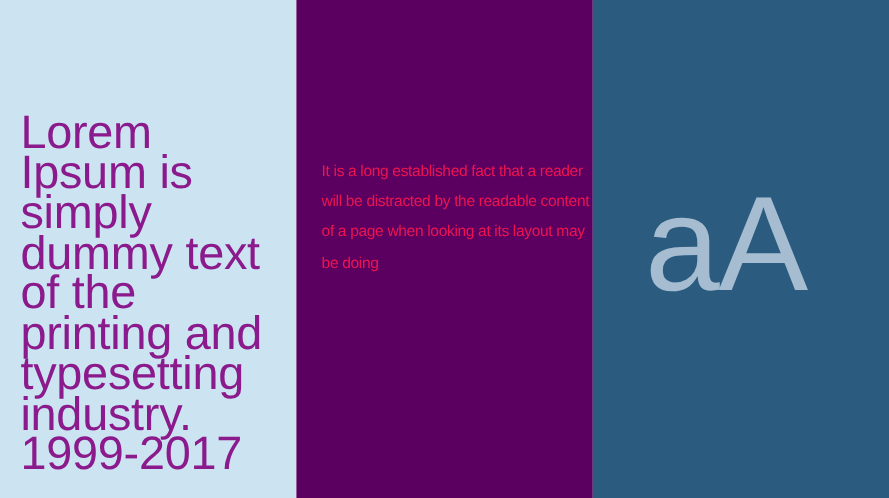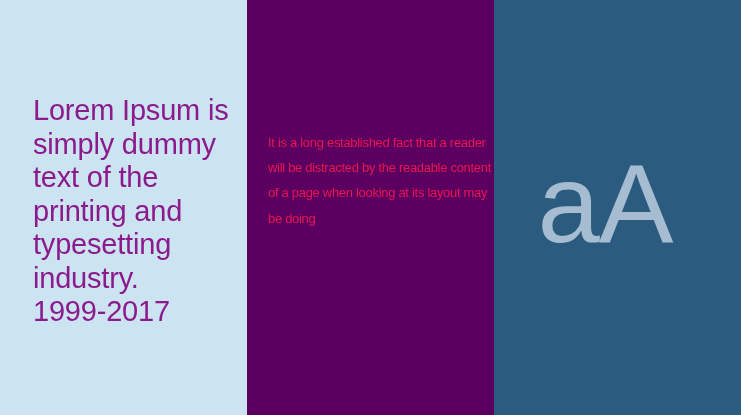--- a/index.html
+++ b/index.html
@@ -21,25 +21,25 @@
     overflow: hidden;
   }
   
   #panel-left {
     left: 0;
     width: 247px;
     background: #cce3f1;
   }
   #panel-left-text {
     position: absolute;
-    left: 33px;
+    left: 17px;
     top: 94px;
     width: 210px;
     color: #8b1a8c;
-    font-size: 29px;
+    font-size: 39px;
     line-height: 33.5px;
     letter-spacing: -0.2px;
     white-space: pre-line;
     font-weight: 400;
   }
   
   #panel-mid {
     left: 247px;
     width: 247px;
     background: #5b0061;

